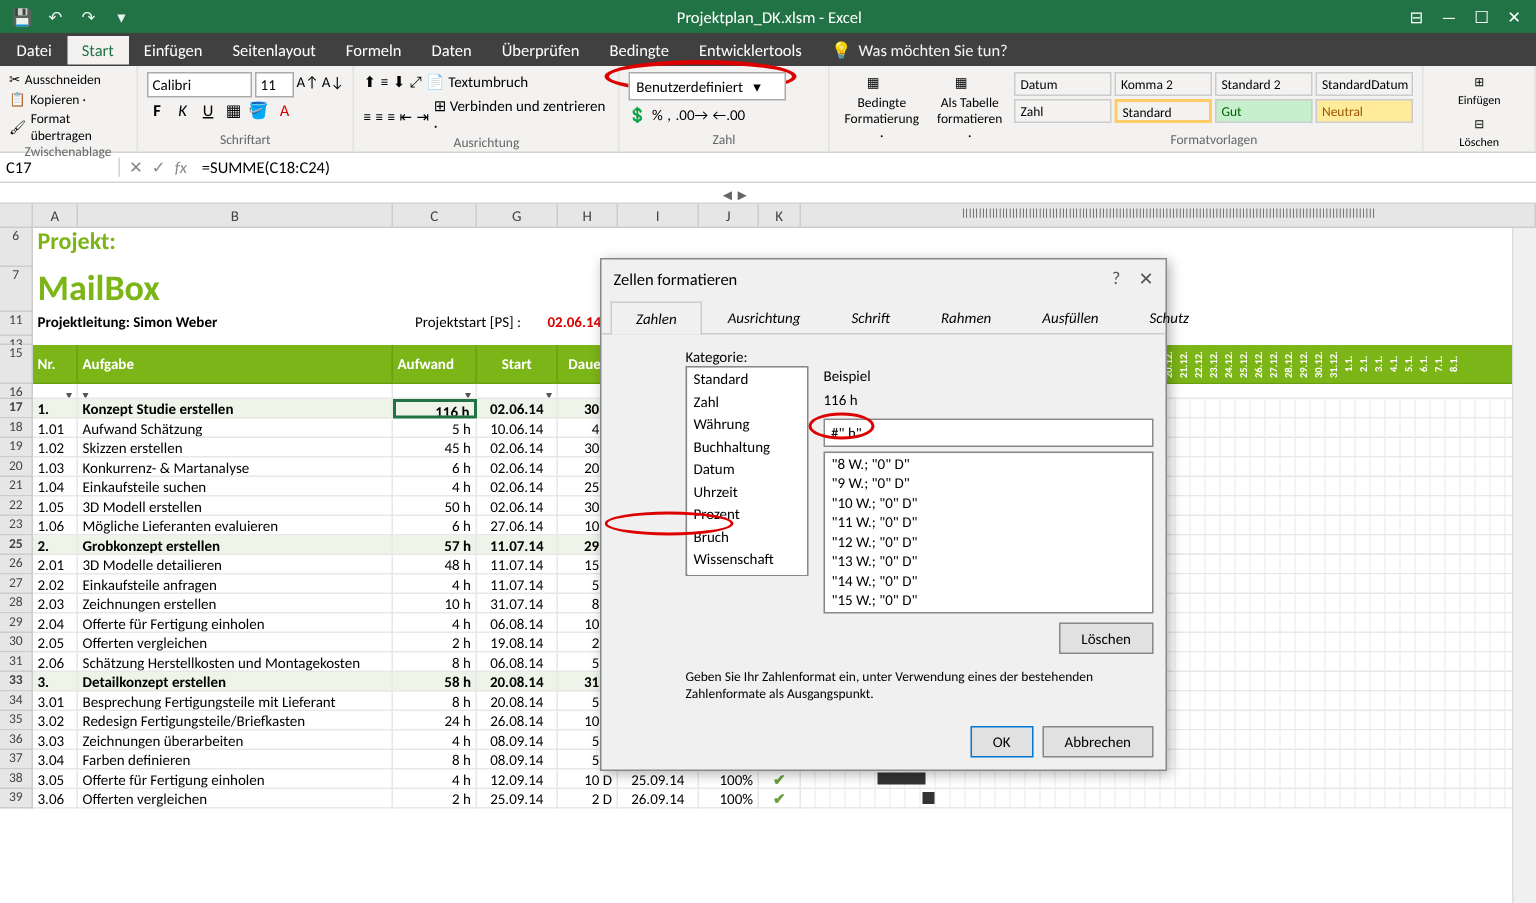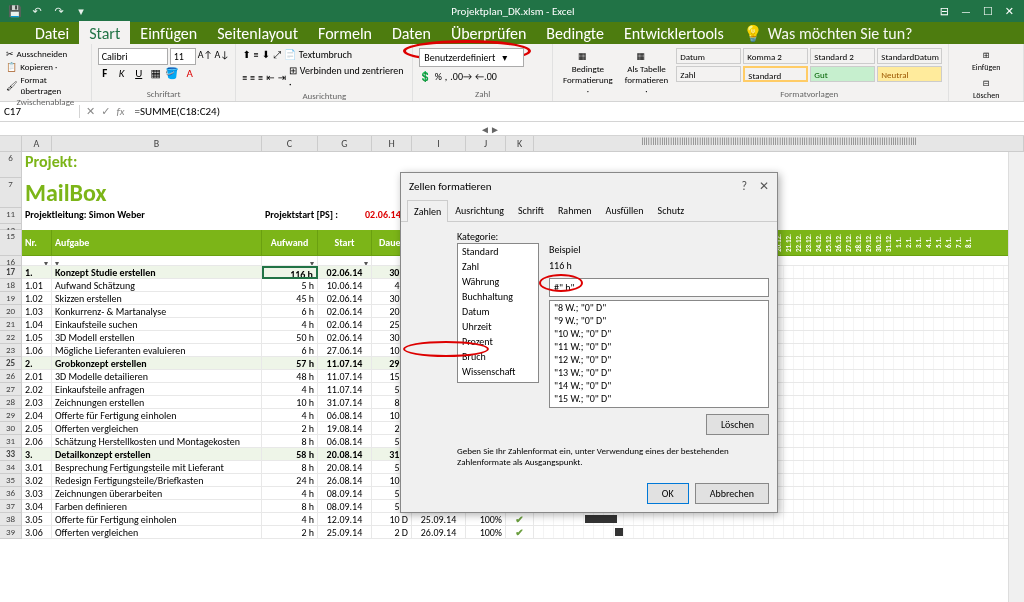--- a/index.html
+++ b/index.html
@@ -2,21 +2,21 @@
 <html><head>
 <meta charset="utf-8">
 <style>
 * { box-sizing: border-box; margin: 0; padding: 0; font-family: 'Segoe UI', Calibri, sans-serif; }
 body { background: #fff; width: 1024px; height: 602px; overflow: hidden; font-size: 11px; position: relative; }
 .titlebar { background: #217346; color: #fff; height: 22px; display: flex; align-items: center; font-size: 11px; }
 .titlebar .qat { display: flex; gap: 8px; padding: 0 8px; }
 .titlebar .qat span { width: 14px; height: 14px; display: inline-flex; align-items: center; justify-content: center; opacity: .9; }
 .titlebar .title { flex: 1; text-align: center; }
 .titlebar .winctl { display: flex; gap: 12px; padding: 0 10px; }
-.ribbon-tabs { background: #4d7c0f; color: #fff; height: 22px; display: flex; align-items: center; font-size: 16px; padding-left: 25px; gap: 0; }
+.ribbon-tabs { background: #404040; color: #fff; height: 22px; display: flex; align-items: center; font-size: 11px; padding-left: 1px; gap: 0; }
 .ribbon-tabs .tab { padding: 3px 10px; cursor: pointer; }
 .ribbon-tabs .tab.active { background: #f3f2f1; color: #217346; }
 .ribbon-tabs .tell { padding: 3px 10px; display: flex; align-items: center; gap: 4px; opacity: .95; }
 .ribbon { background: #f3f2f1; height: 58px; border-bottom: 1px solid #d4d4d4; display: flex; font-size: 10px; position: relative; }
 .ribbon-group { border-right: 1px solid #e1e1e1; padding: 4px 6px 2px; display: flex; flex-direction: column; justify-content: space-between; }
 .ribbon-group .label { text-align: center; color: #666; font-size: 9px; }
 .clipboard-group { width: 98px; }
 .clipboard-items { display: flex; flex-direction: column; gap: 2px; font-size: 9px; }
 .clipboard-items div { display: flex; align-items: center; gap: 3px; }
 .font-group { width: 148px; }
@@ -59,21 +59,21 @@
 .data-row .cell { }
 .gantt-col { background: repeating-linear-gradient(90deg, #fff, #fff 9px, #f4f4f4 9px, #f4f4f4 10px); }
 .gantt-bar { background: #333; height: 8px; display: inline-block; margin-top: 2px; }
 .date-header { background: #7cb518; color: #fff; font-size: 7px; text-align: center; writing-mode: vertical-rl; height: 26px; width: 10px; display: inline-block; transform: rotate(180deg); }
 .filter-drop { font-size: 8px; color: #555; }
 .selected-cell { border: 2px solid #217346 !important; }
 .dialog { position: absolute; left: 400px; top: 172px; width: 378px; background: #f0f0f0; border: 1px solid #888; box-shadow: 2px 2px 8px rgba(0,0,0,.3); font-size: 11px; z-index: 100; }
 .dialog-title { padding: 6px 8px; display: flex; justify-content: space-between; align-items: center; }
 .dialog-title .dt-btns { display: flex; gap: 12px; font-size: 12px; color: #555; }
 .dialog-tabs { display: flex; padding: 0 6px; border-bottom: 1px solid #ccc; font-size: 10px; }
-.dialog-tabs .dtab { padding: 4px 6px; border: 1px solid transparent; border-bottom: none; }
+.dialog-tabs .dtab { padding: 4px 16px; border: 1px solid transparent; border-bottom: none; font-style: italic; }
 .dialog-tabs .dtab.active { background: #f0f0f0; border-color: #ccc; position: relative; top: 1px; }
 .dialog-body { padding: 8px; font-size: 10px; margin-left: 48px; }
 .dlg-row { display: flex; gap: 10px; }
 .cat-list { border: 1px solid #888; background: #fff; width: 82px; height: 140px; overflow-y: auto; font-size: 10px; }
 .cat-list div { padding: 1px 4px; }
 .right-col { flex: 1; }
 .type-input { border: 1px solid #888; background: #fff; width: 100%; padding: 2px 4px; font-size: 10px; margin-bottom: 3px; }
 .type-list { border: 1px solid #888; background: #fff; height: 108px; overflow-y: auto; font-size: 10px; }
 .type-list div { padding: 0 4px; }
 .dlg-btn { border: 1px solid #888; background: #e1e1e1; padding: 3px 14px; font-size: 10px; }
@@ -260,34 +260,34 @@
       <div class="cell" style="flex:1;border:none"></div>
     </div>
     <div class="row" style="height:30px">
         <div class="rh">7</div>
       <div class="cell" style="width:240px;border:none"><span class="proj-name">MailBox</span></div>
       <div class="cell" style="flex:1;border:none"></div>
     </div>
     <div class="row" style="height:16px">
         <div class="rh">11</div>
       <div class="cell" style="width:240px;border:none;font-weight:bold">Projektleitung: Simon Weber</div>
-      <div class="cell" style="width:100px;border:none;font-weight:bold;text-align:left">Projektstart [PS] :</div>
+      <div class="cell" style="width:100px;border:none;font-weight:normal;text-align:center">Projektstart [PS] :</div>
       <div class="cell" style="border:none;color:#d00;font-weight:bold">02.06.14</div>
       <div class="cell" style="flex:1;border:none"></div>
     </div>
     <div class="row" style="height:6px">
         <div class="rh">13</div>
         <div class="cell" style="flex:1;border:none"></div>
       </div>
 
     <div class="row header-row">
         <div class="rh" style="height:26px">15</div>
       <div class="cell" style="width:30px">Nr.</div>
       <div class="cell" style="width:210px">Aufgabe</div>
-      <div class="cell" style="width:56px;text-align:center">Aufwand</div>
+      <div class="cell" style="width:56px;text-align:left">Aufwand</div>
       <div class="cell" style="width:54px;text-align:center">Start</div>
       <div class="cell" style="width:40px;text-align:center">Dauer</div>
       <div class="cell" style="width:54px"></div>
       <div class="cell" style="width:40px"></div>
       <div class="cell" style="width:28px"></div>
       <div class="cell" id="gantt-dates" style="flex:1;padding:0;display:flex">
           <span class="date-header">7.10.</span>
           <span class="date-header">8.10.</span>
           <span class="date-header">9.10.</span>
           <span class="date-header">10.11.</span>

